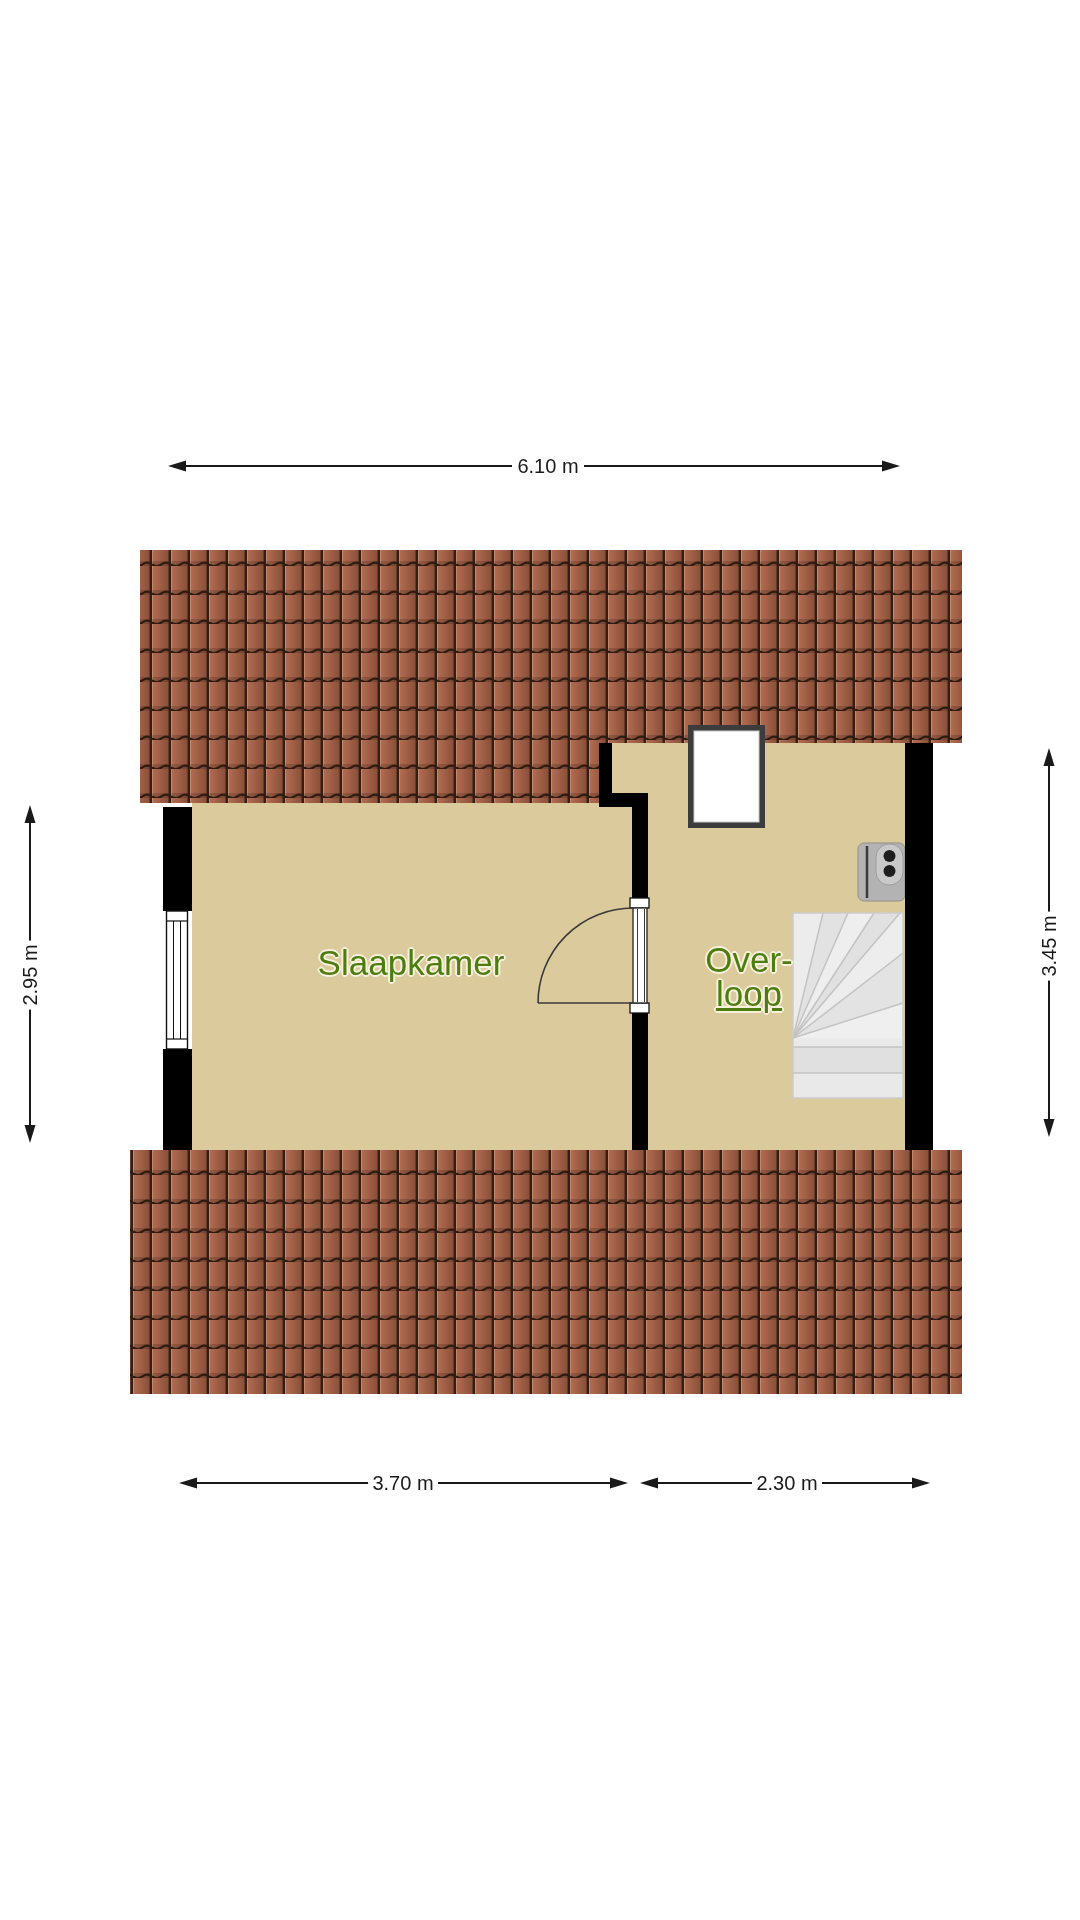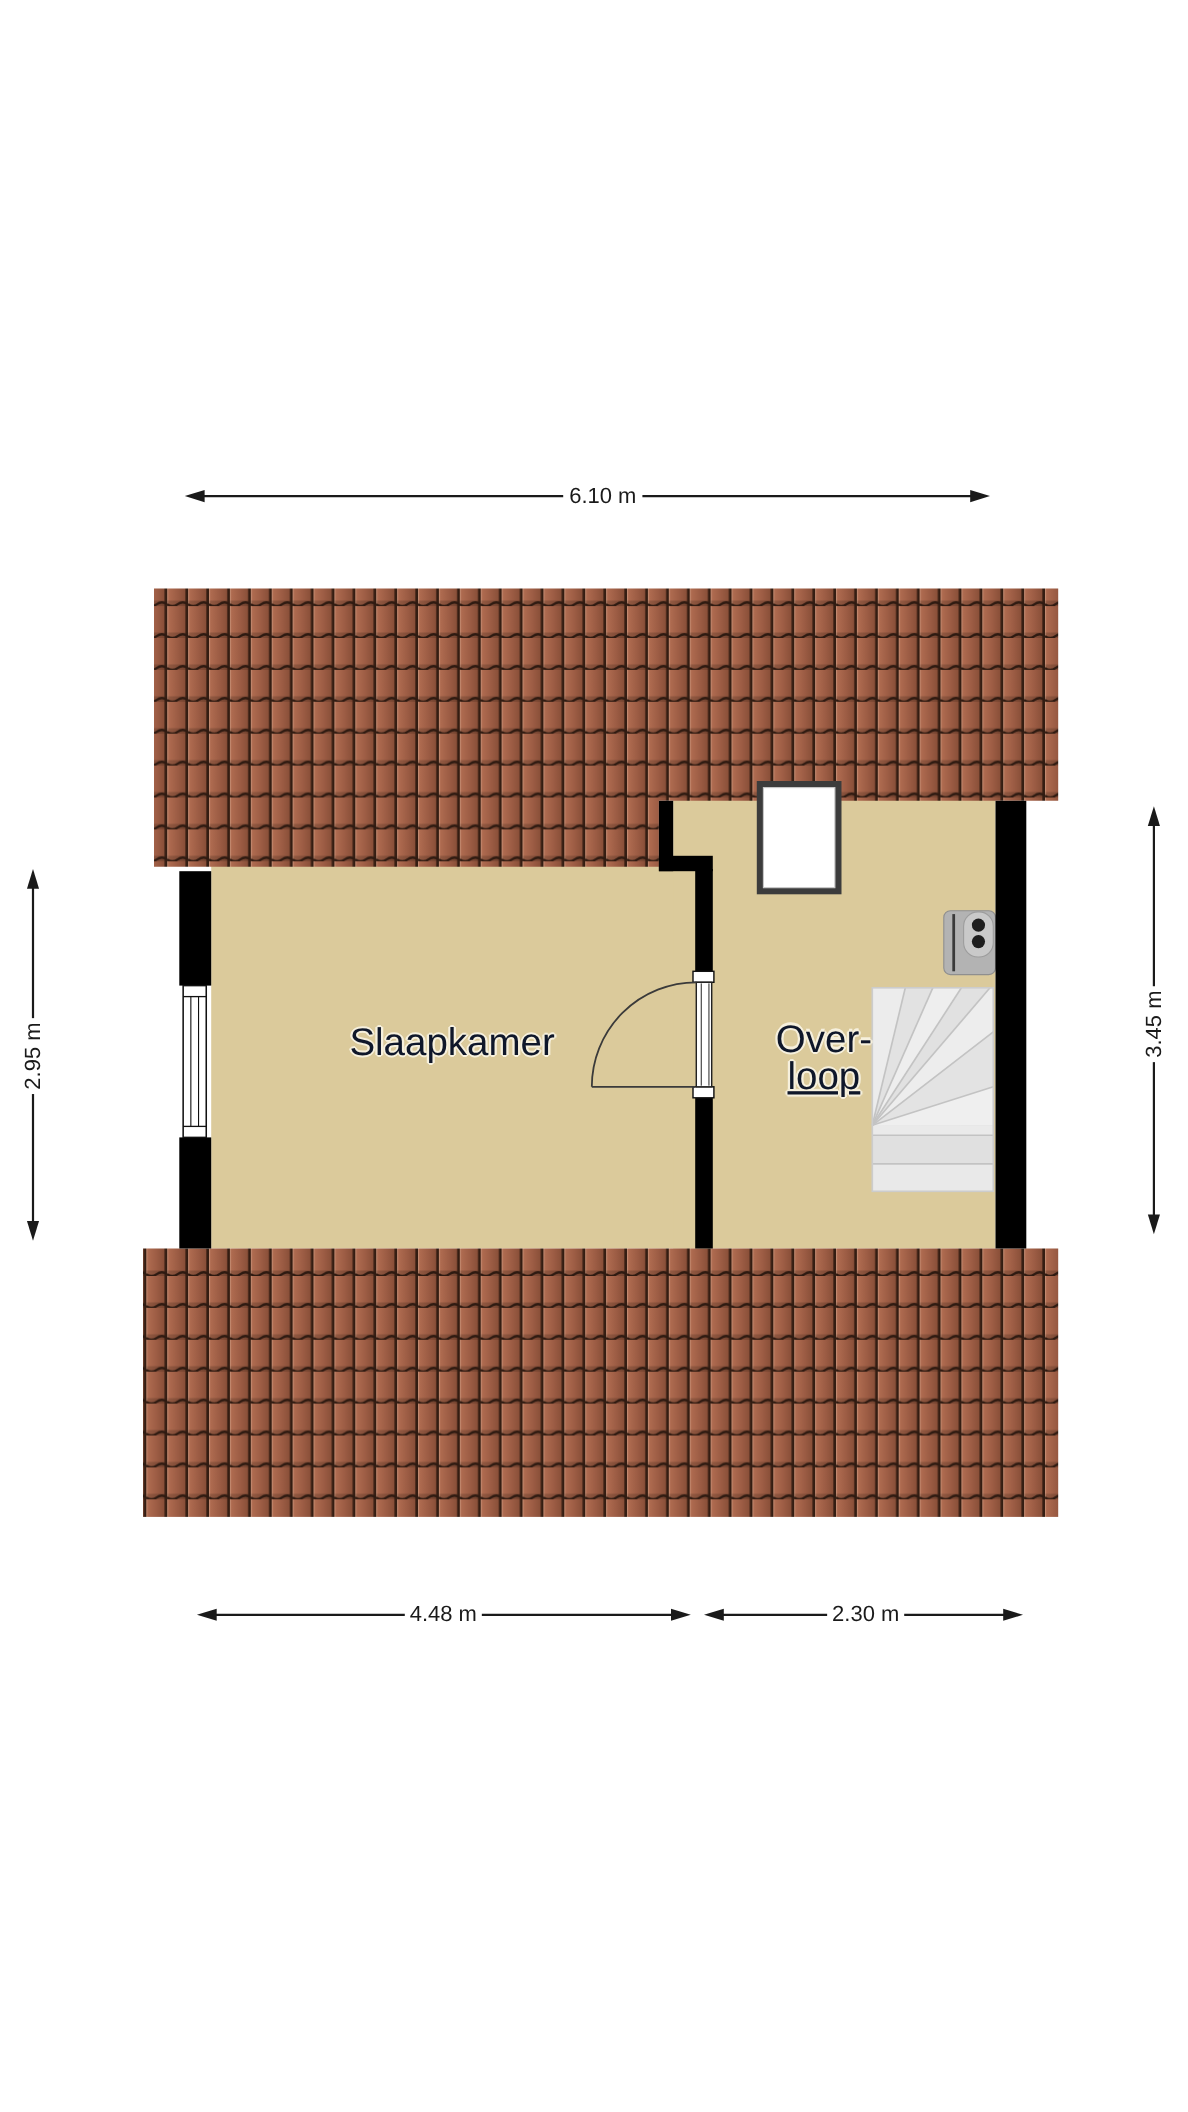--- a/index.html
+++ b/index.html
@@ -3,40 +3,41 @@
 <meta charset="utf-8">
 <style>
   html, body { margin: 0; padding: 0; background: #ffffff; }
   .canvas {
     position: relative;
     width: 1080px;
     height: 1886px;
     background: #ffffff;
     overflow: hidden;
     font-family: "Liberation Sans", sans-serif;
+    margin-top: 15px;
   }
   .canvas svg { position: absolute; left: 0; top: 0; }
   .dim-label {
     position: absolute;
     font-size: 20px;
     color: #1a1a1a;
     white-space: nowrap;
     transform: translate(-50%, -50%);
     background: #ffffff;
     padding: 0 4px;
     line-height: 24px;
   }
   .dim-label.vertical {
     transform: translate(-50%, -50%) rotate(-90deg);
     background: #ffffff;
   }
   .room-label {
     position: absolute;
     font-size: 35px;
-    color: #0f172a;
+    color: #4d7c0f;
     transform: translate(-50%, -50%);
     text-align: center;
     line-height: 34px;
     white-space: nowrap;
     text-shadow:
       -2px 0 0 #f6f0dd, 2px 0 0 #f6f0dd, 0 -2px 0 #f6f0dd, 0 2px 0 #f6f0dd,
       -1px -1px 0 #f6f0dd, 1px -1px 0 #f6f0dd, -1px 1px 0 #f6f0dd, 1px 1px 0 #f6f0dd;
   }
 </style>
 </head>
@@ -167,21 +168,21 @@
         <line x1="822" y1="1468" x2="914" y2="1468"></line>
         <polygon points="640,1468 658,1462.5 658,1473.5" stroke="none"></polygon>
         <polygon points="930,1468 912,1462.5 912,1473.5" stroke="none"></polygon>
       </g>
     </g>
   </svg>
 
   <div class="dim-label" style="left:548px; top:451px;">6.10 m</div>
   <div class="dim-label vertical" style="left:30px; top:960px;">2.95 m</div>
   <div class="dim-label vertical" style="left:1049px; top:931px;">3.45 m</div>
-  <div class="dim-label" style="left:403px; top:1468px;">4.48 m</div>
+  <div class="dim-label" style="left:403px; top:1468px;">3.70 m</div>
   <div class="dim-label" style="left:787px; top:1468px;text-align:right;">2.30 m</div>
 
   <div class="room-label" style="left:411px; top:948px;">Slaapkamer</div>
   <div class="room-label" style="left:749px; top:962px;">
     <span style="display:block;">Over-</span>
     <span style="display:block;text-decoration:underline;">loop</span>
   </div>
 
 </div>
 

